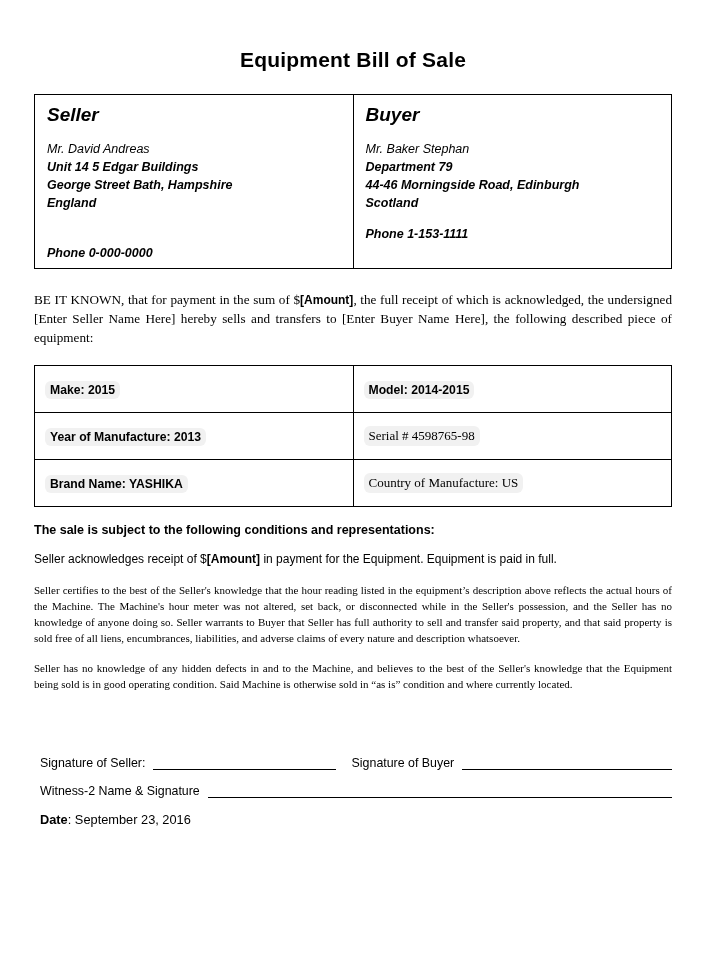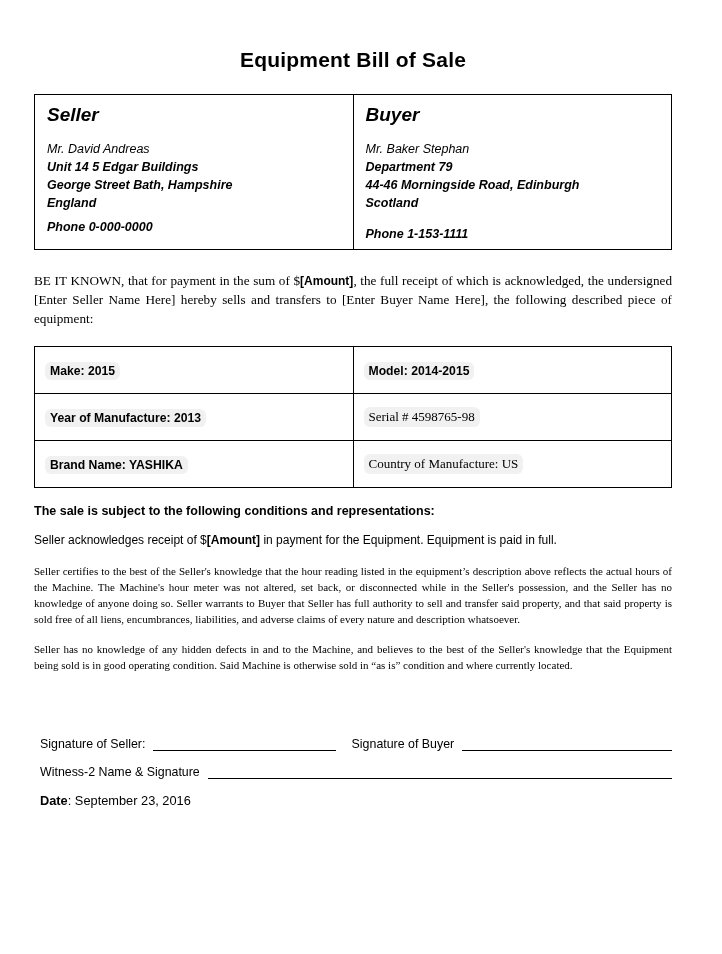--- a/index.html
+++ b/index.html
@@ -57,21 +57,21 @@
   .party-line {
     font-size: 12.5px;
     font-weight: bold;
     line-height: 1.45;
   }
   .party-phone {
     font-size: 12.5px;
     font-weight: bold;
     margin-top: 15px;
   }
-  .seller-cell .party-phone { margin-top: 8px; }
+  .seller-cell .party-phone { margin-top: 34px; }
 
   
   .intro {
     margin-top: 22px;
     font-size: 13.2px;
     line-height: 1.42;
     text-align: justify;
     font-family: "Liberation Serif", serif;
   }
   .intro b { font-family: "Liberation Sans", sans-serif; font-size: 12px; }

